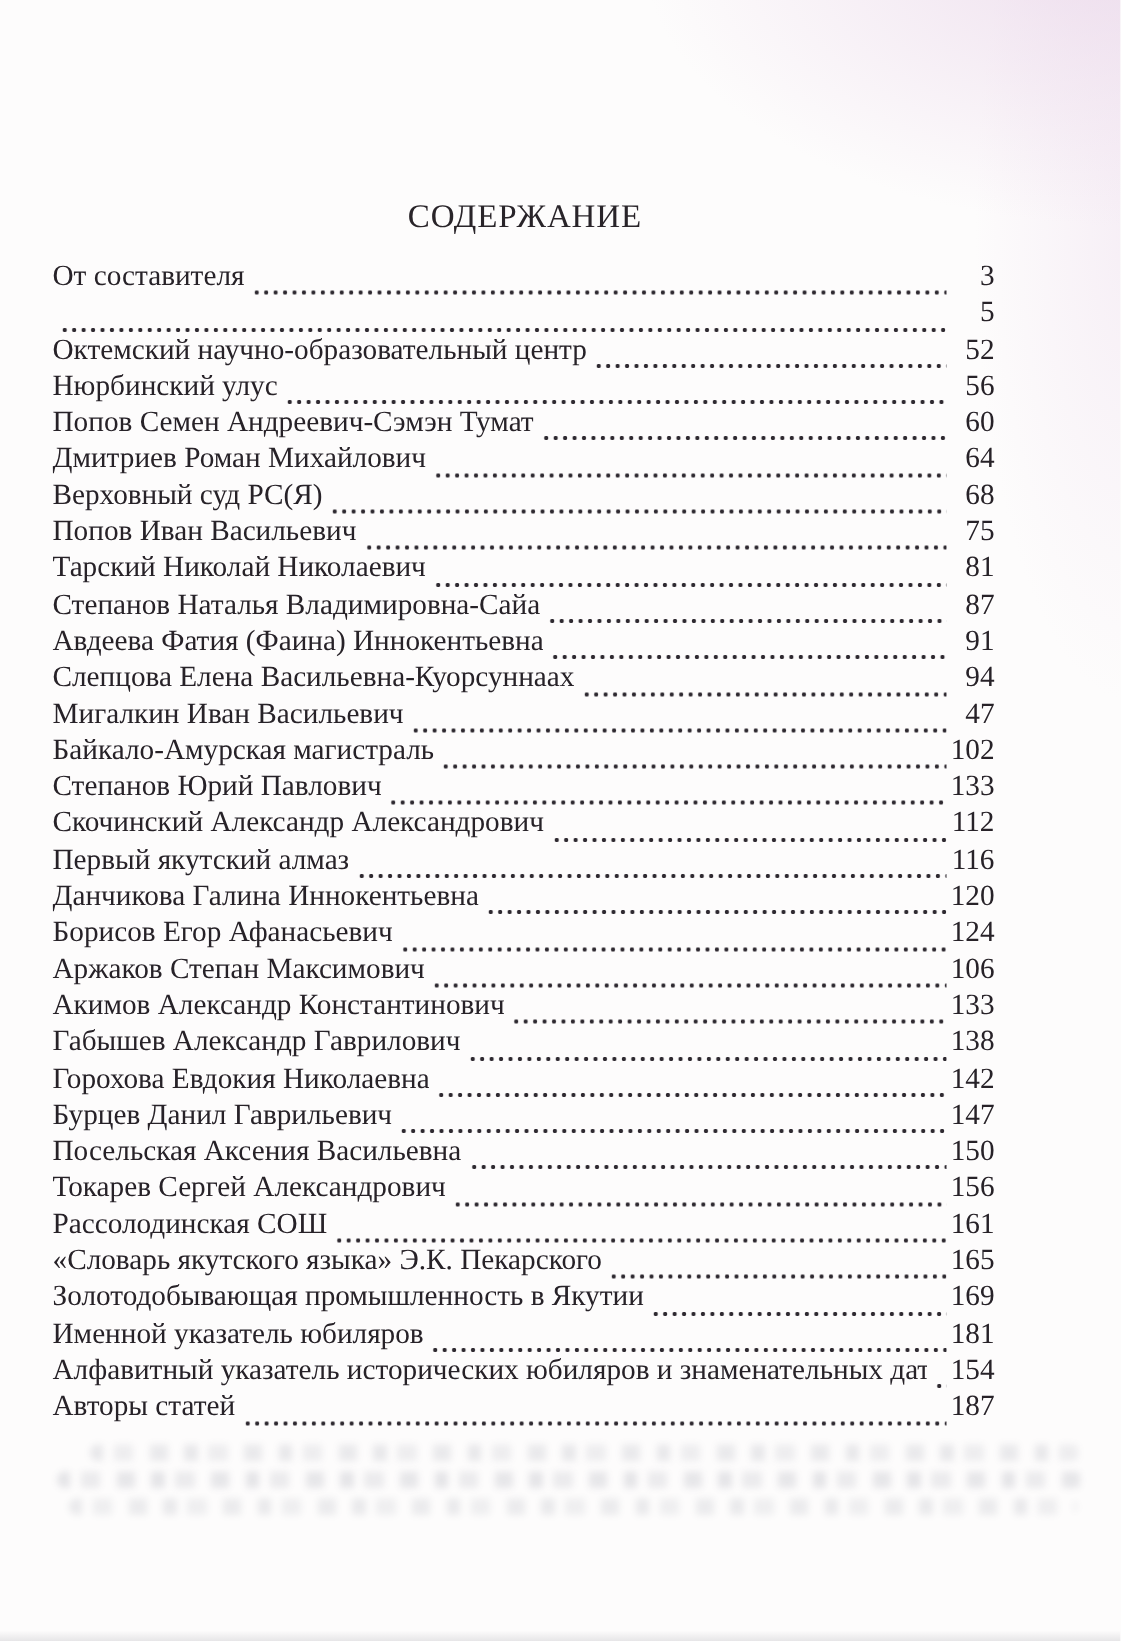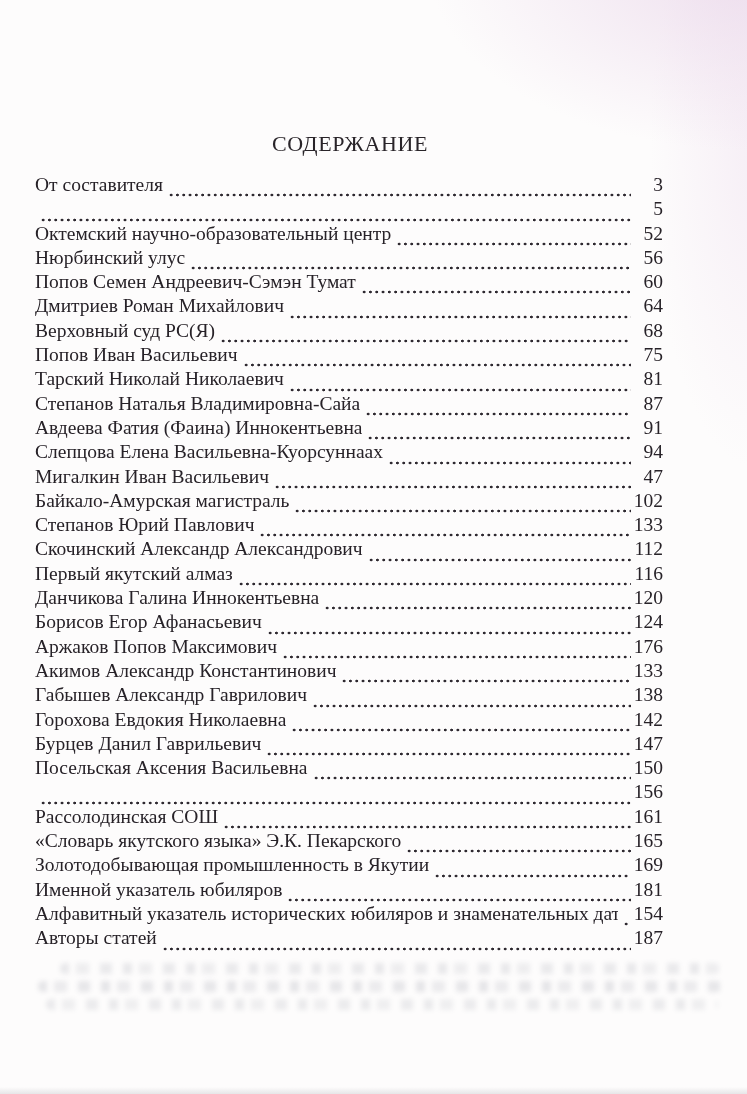--- a/index.html
+++ b/index.html
@@ -177,23 +177,23 @@
     <span class="toc-num">120</span>
   </div>
 
   <div class="toc-row">
     <span class="toc-label">Борисов Егор Афанасьевич</span>
     <span class="toc-dots"></span>
     <span class="toc-num">124</span>
   </div>
 
   <div class="toc-row">
-    <span class="toc-label">Аржаков Попов Максимович</span>
-    <span class="toc-dots"></span>
-    <span class="toc-num">176</span>
+    <span class="toc-label">Аржаков Степан Максимович</span>
+    <span class="toc-dots"></span>
+    <span class="toc-num">106</span>
   </div>
 
   <div class="toc-row">
     <span class="toc-label">Акимов Александр Константинович</span>
     <span class="toc-dots"></span>
     <span class="toc-num">133</span>
   </div>
 
   <div class="toc-row">
     <span class="toc-label">Габышев Александр Гаврилович</span>
@@ -213,20 +213,21 @@
     <span class="toc-num">147</span>
   </div>
 
   <div class="toc-row">
     <span class="toc-label">Посельская Аксения Васильевна</span>
     <span class="toc-dots"></span>
     <span class="toc-num">150</span>
   </div>
 
   <div class="toc-row">
+    <span class="toc-label">Токарев Сергей Александрович</span>
     <span class="toc-dots"></span>
     <span class="toc-num">156</span>
   </div>
 
   <div class="toc-row">
     <span class="toc-label">Рассолодинская СОШ</span>
     <span class="toc-dots"></span>
     <span class="toc-num">161</span>
   </div>
 

